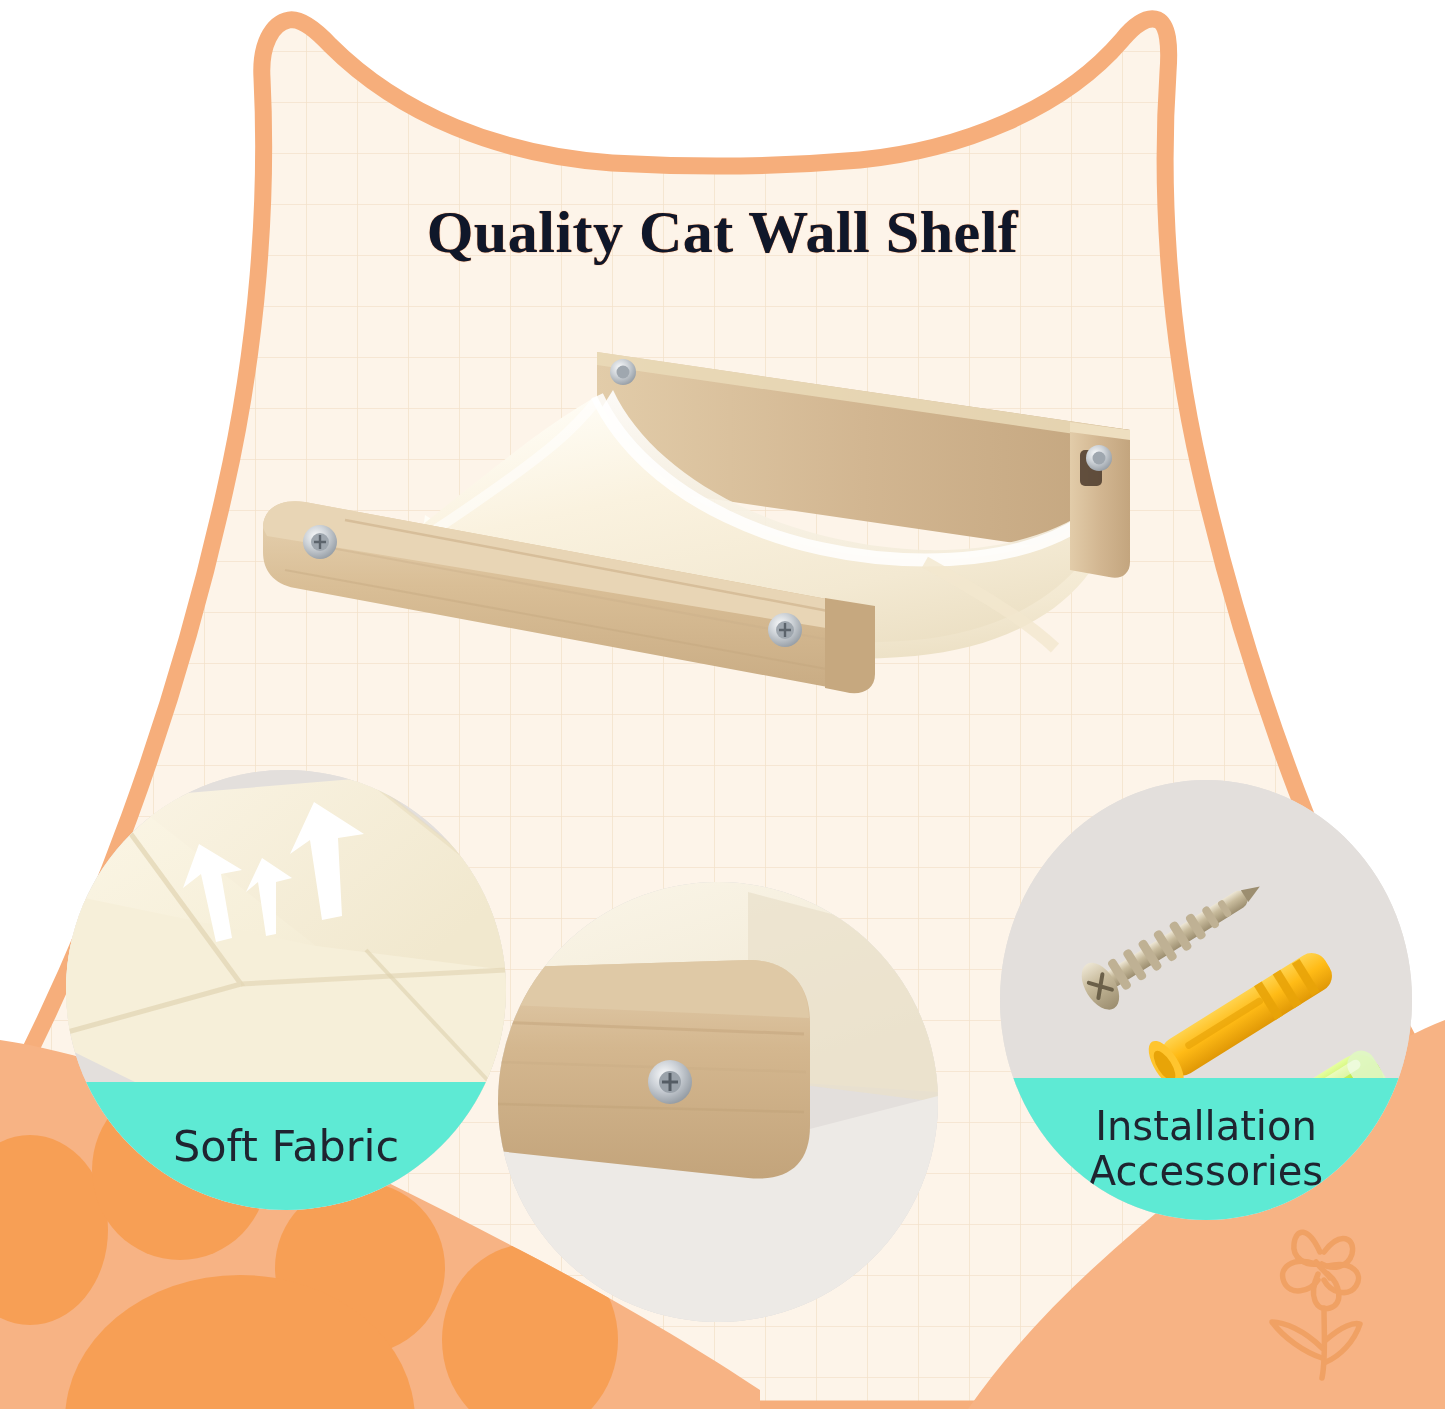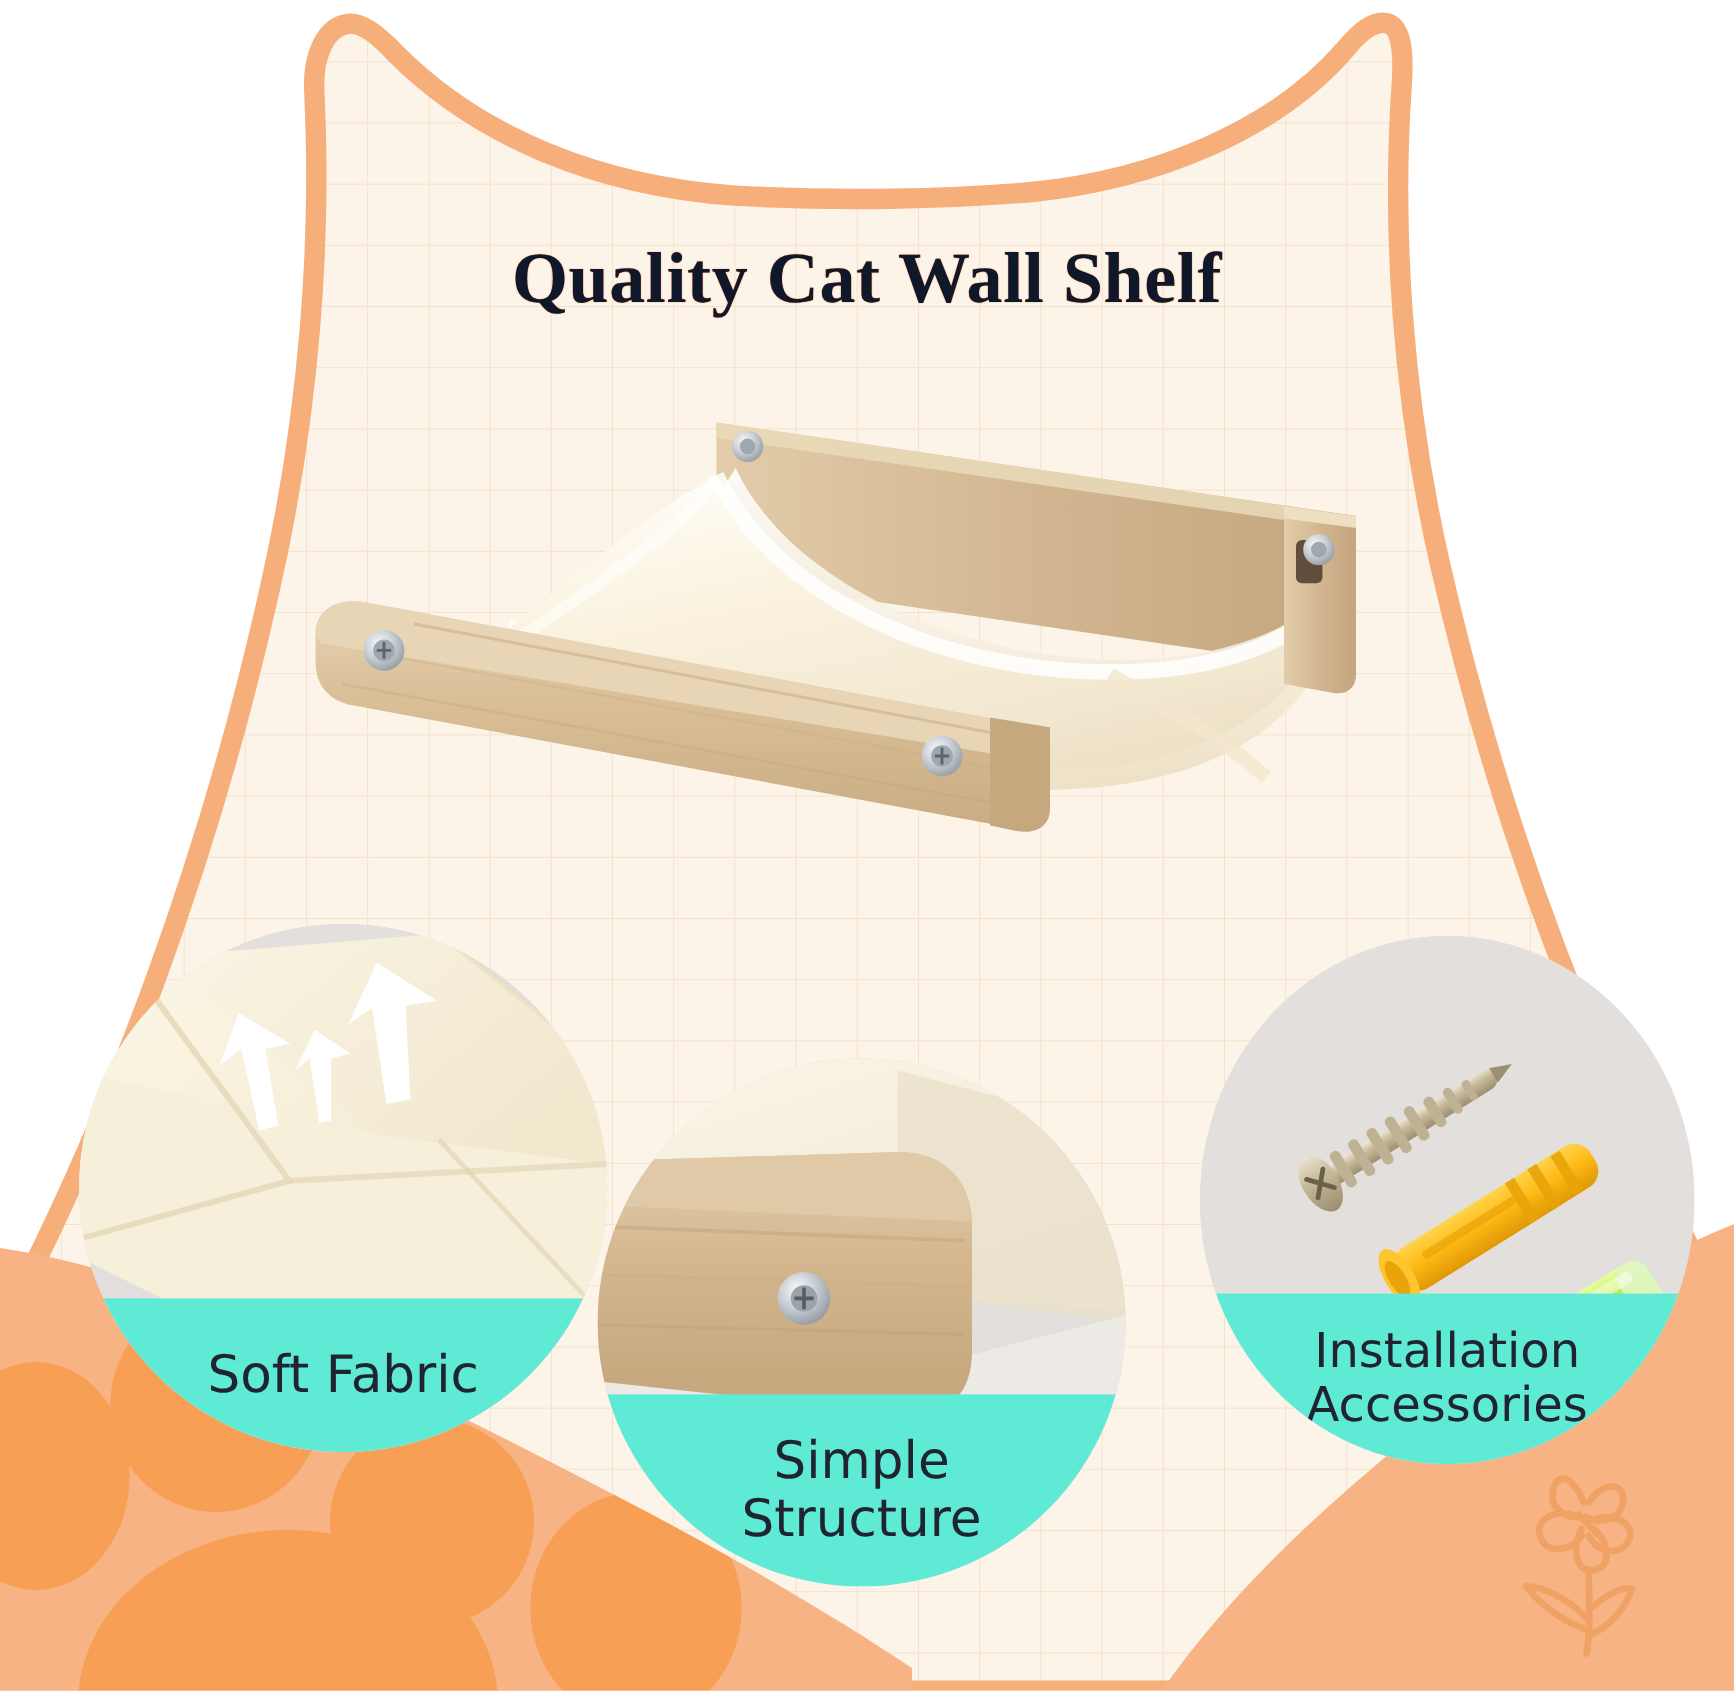--- a/index.html
+++ b/index.html
@@ -366,24 +366,20 @@
         <path d="M0 180 L308 190" stroke="#C9AD85" stroke-width="2.5" opacity="0.45" fill="none"></path>
         <path d="M0 222 L306 230" stroke="#BE9F76" stroke-width="2.5" opacity="0.4" fill="none"></path>
 
         <g>
           <circle cx="172" cy="200" r="22" fill="url(#sscrew)"></circle>
           <circle cx="172" cy="200" r="11" fill="#9AA2AA"></circle>
           <path d="M172 191 L172 209 M164 200 L180 200" stroke="#545C64" stroke-width="3"></path>
         </g>
       </svg>
     </div>
-    <div class="band">
-      <span class="caption">Simple
-Structure</span>
-    </div>
   </div>
 
   <div class="feature" id="feat-accessories">
     <div class="photo">
       <svg width="412" height="440" viewBox="0 0 412 440" xmlns="http://www.w3.org/2000/svg">
         <defs>
           <linearGradient id="metal" x1="0" y1="0" x2="0" y2="1">
             <stop offset="0" stop-color="#EDE6D4"></stop>
             <stop offset="0.4" stop-color="#C8BB9C"></stop>
             <stop offset="1" stop-color="#9C8E70"></stop>

